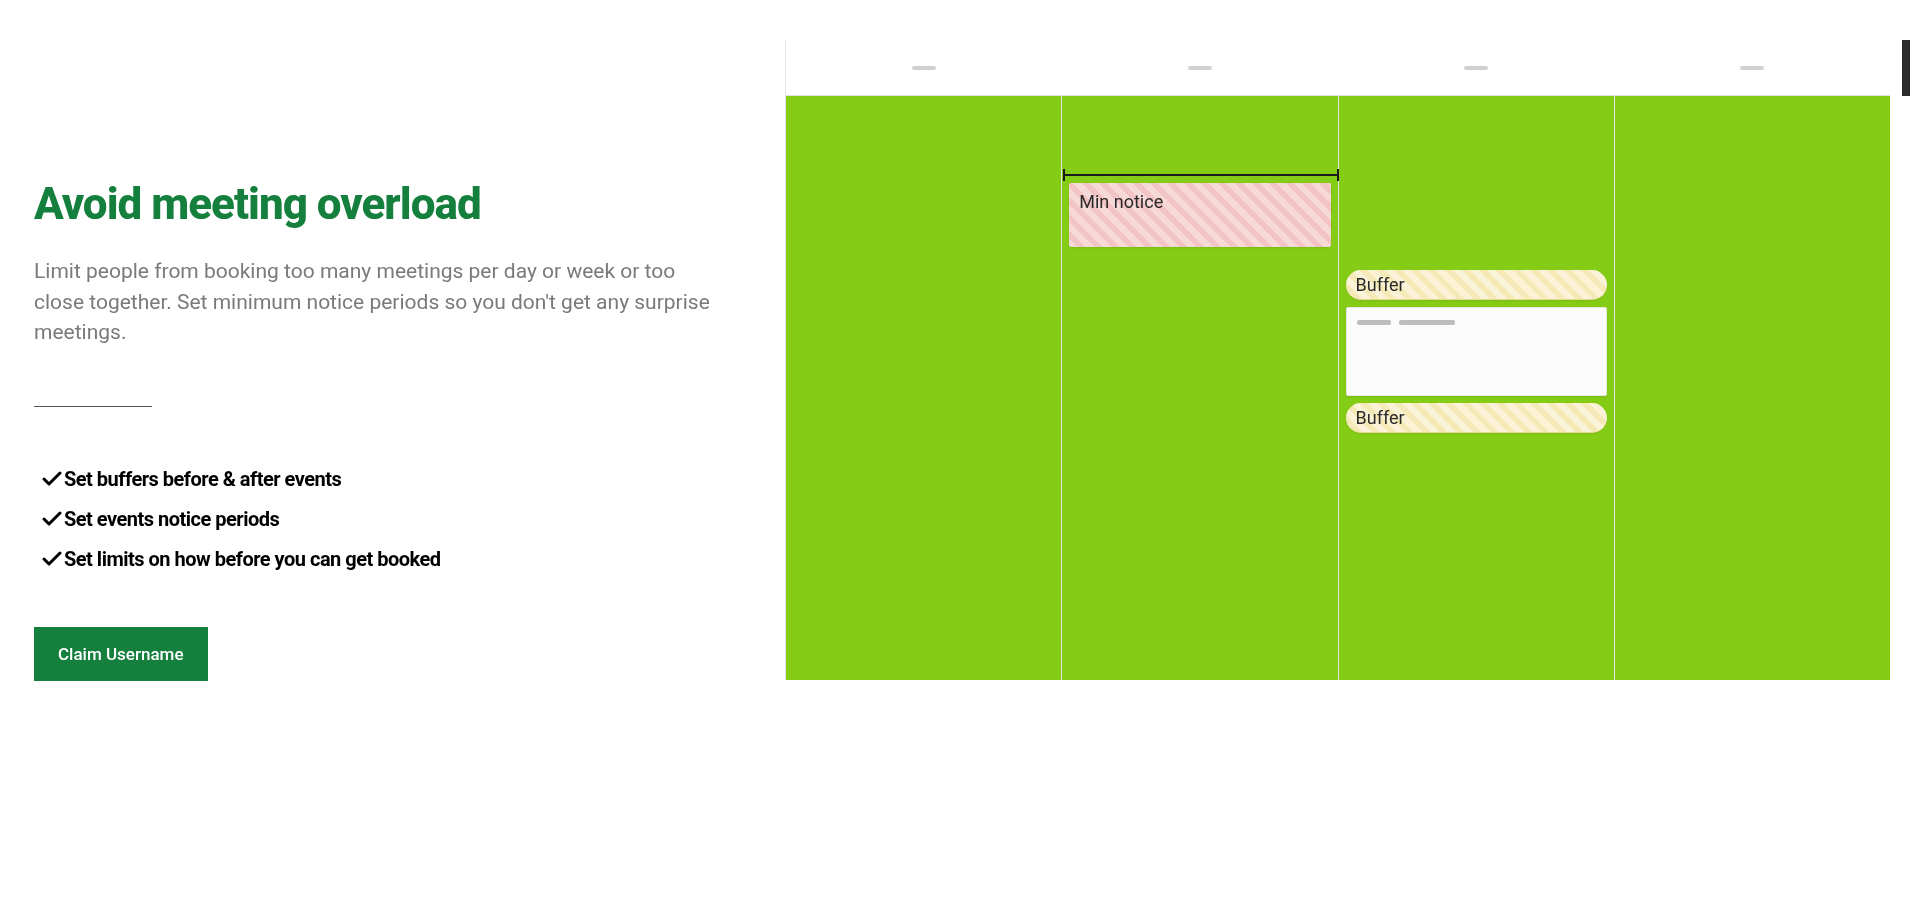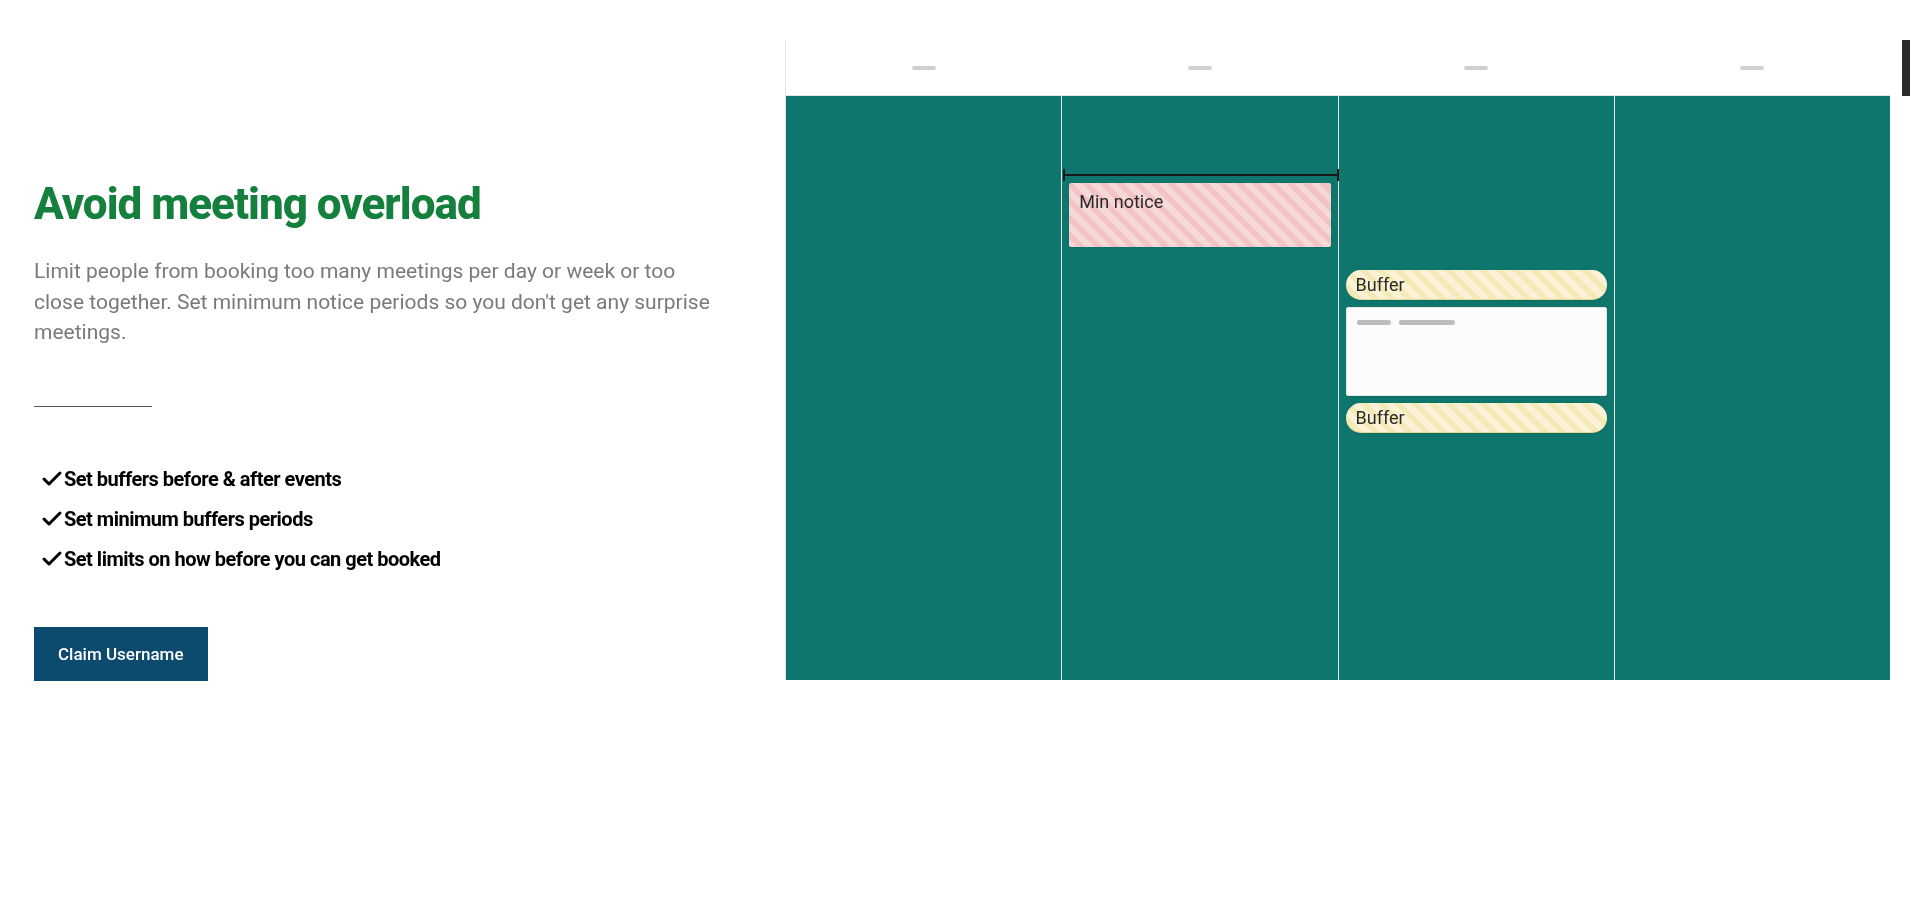--- a/index.html
+++ b/index.html
@@ -55,21 +55,21 @@
     letter-spacing: -0.5px;
     margin-bottom: 16px;
   }
   .check-icon {
     width: 24px;
     height: 24px;
     flex-shrink: 0;
   }
   .cta-button {
     display: inline-block;
-    background: #0c4a6e;
+    background: #15803d;
     color: #ffffff;
     font-size: 17px;
     font-weight: 500;
     border: none;
     padding: 17px 24px;
     cursor: pointer;
     font-family: inherit;
   }
   .right-panel {
     flex: 1;
@@ -97,21 +97,21 @@
     justify-content: center;
   }
   .cal-header-dash {
     width: 24px;
     height: 4px;
     background: #d0d0d0;
     border-radius: 2px;
   }
   .cal-body {
     height: calc(100% - 56px);
-    background: #0f766e;
+    background: #84cc16;
     display: flex;
     position: relative;
   }
   .cal-col {
     flex: 1;
     border-right: 1px solid #e3e3e3;
     position: relative;
   }
   .cal-col:last-child { border-right: none; }
 
@@ -204,21 +204,21 @@
       <li class="feature-item">
         <svg class="check-icon" viewBox="0 0 24 24" fill="none" stroke="#000000" stroke-width="3" stroke-linecap="round" stroke-linejoin="round">
             <polyline points="4 12 9 17 20 6"></polyline>
           </svg>
         <span>Set buffers before &amp; after events</span>
       </li>
       <li class="feature-item">
         <svg class="check-icon" viewBox="0 0 24 24" fill="none" stroke="#000000" stroke-width="3" stroke-linecap="round" stroke-linejoin="round">
             <polyline points="4 12 9 17 20 6"></polyline>
           </svg>
-        <span>Set minimum buffers periods</span>
+        <span>Set events notice periods</span>
       </li>
       <li class="feature-item">
         <svg class="check-icon" viewBox="0 0 24 24" fill="none" stroke="#000000" stroke-width="3" stroke-linecap="round" stroke-linejoin="round">
             <polyline points="4 12 9 17 20 6"></polyline>
           </svg>
         <span>Set limits on how before you can get booked</span>
       </li>
     </ul>
     <button class="cta-button">Claim Username</button>
   </div>

